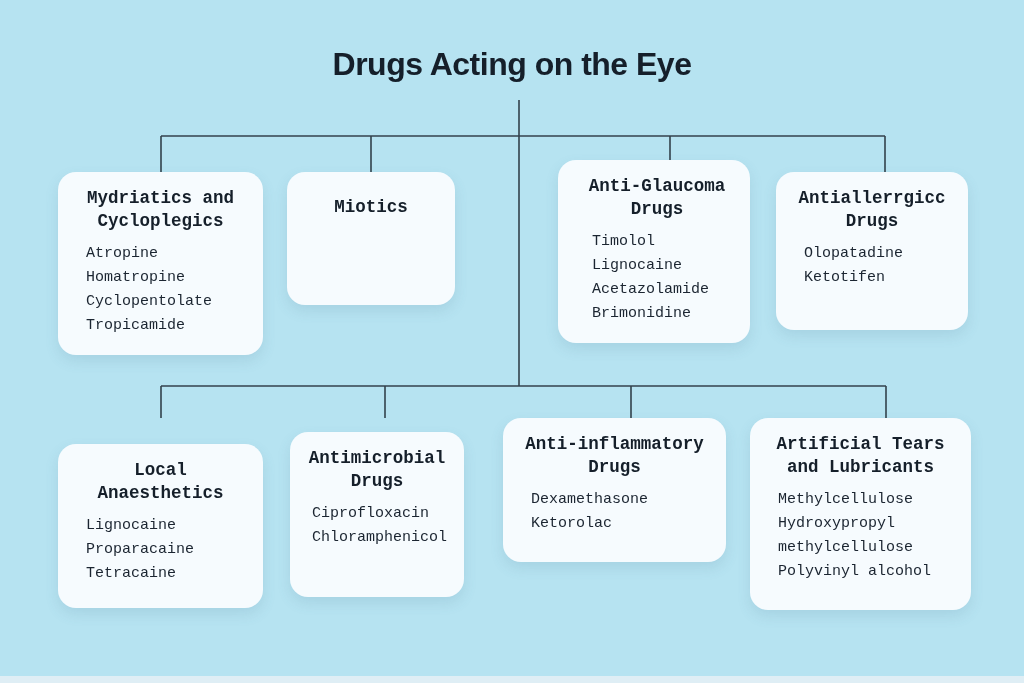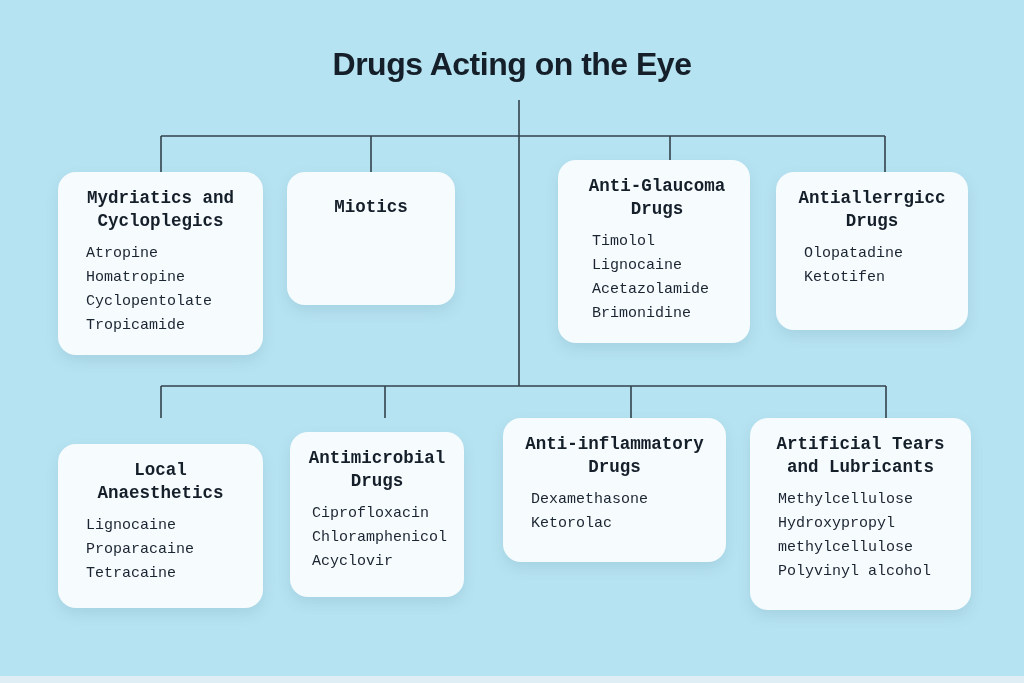--- a/index.html
+++ b/index.html
@@ -139,21 +139,20 @@
       <div>Proparacaine</div>
       <div>Tetracaine</div>
     </div>
   </div>
 
   <div class="card b6">
     <h2>Antimicrobial Drugs</h2>
     <div class="items" style="padding-left:8px;">
       <div>Ciprofloxacin</div>
       <div>Chloramphenicol</div>
-      <div>Acyclovir</div>
     </div>
   </div>
 
   <div class="card b7">
     <h2>Anti-inflammatory Drugs</h2>
     <div class="items">
       <div>Dexamethasone</div>
       <div>Ketorolac</div>
     </div>
   </div>

